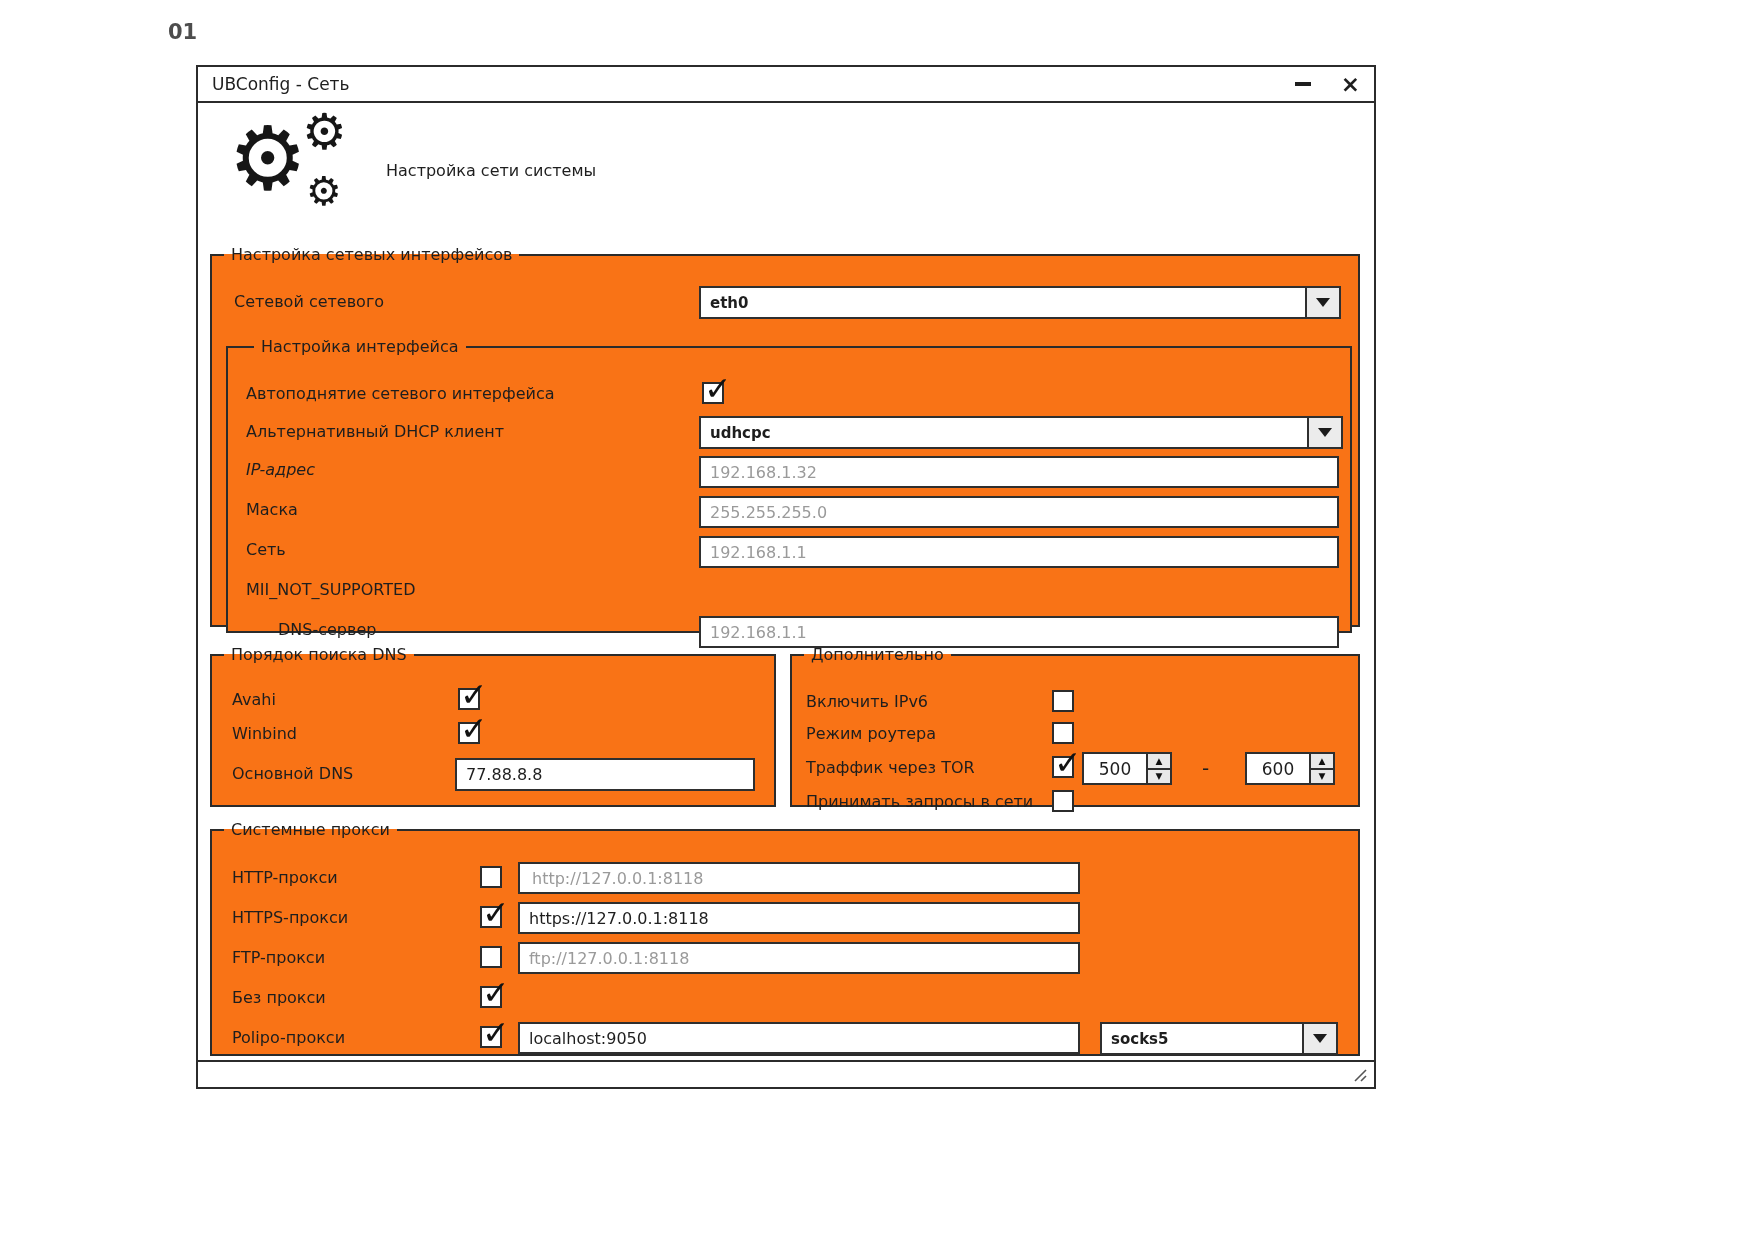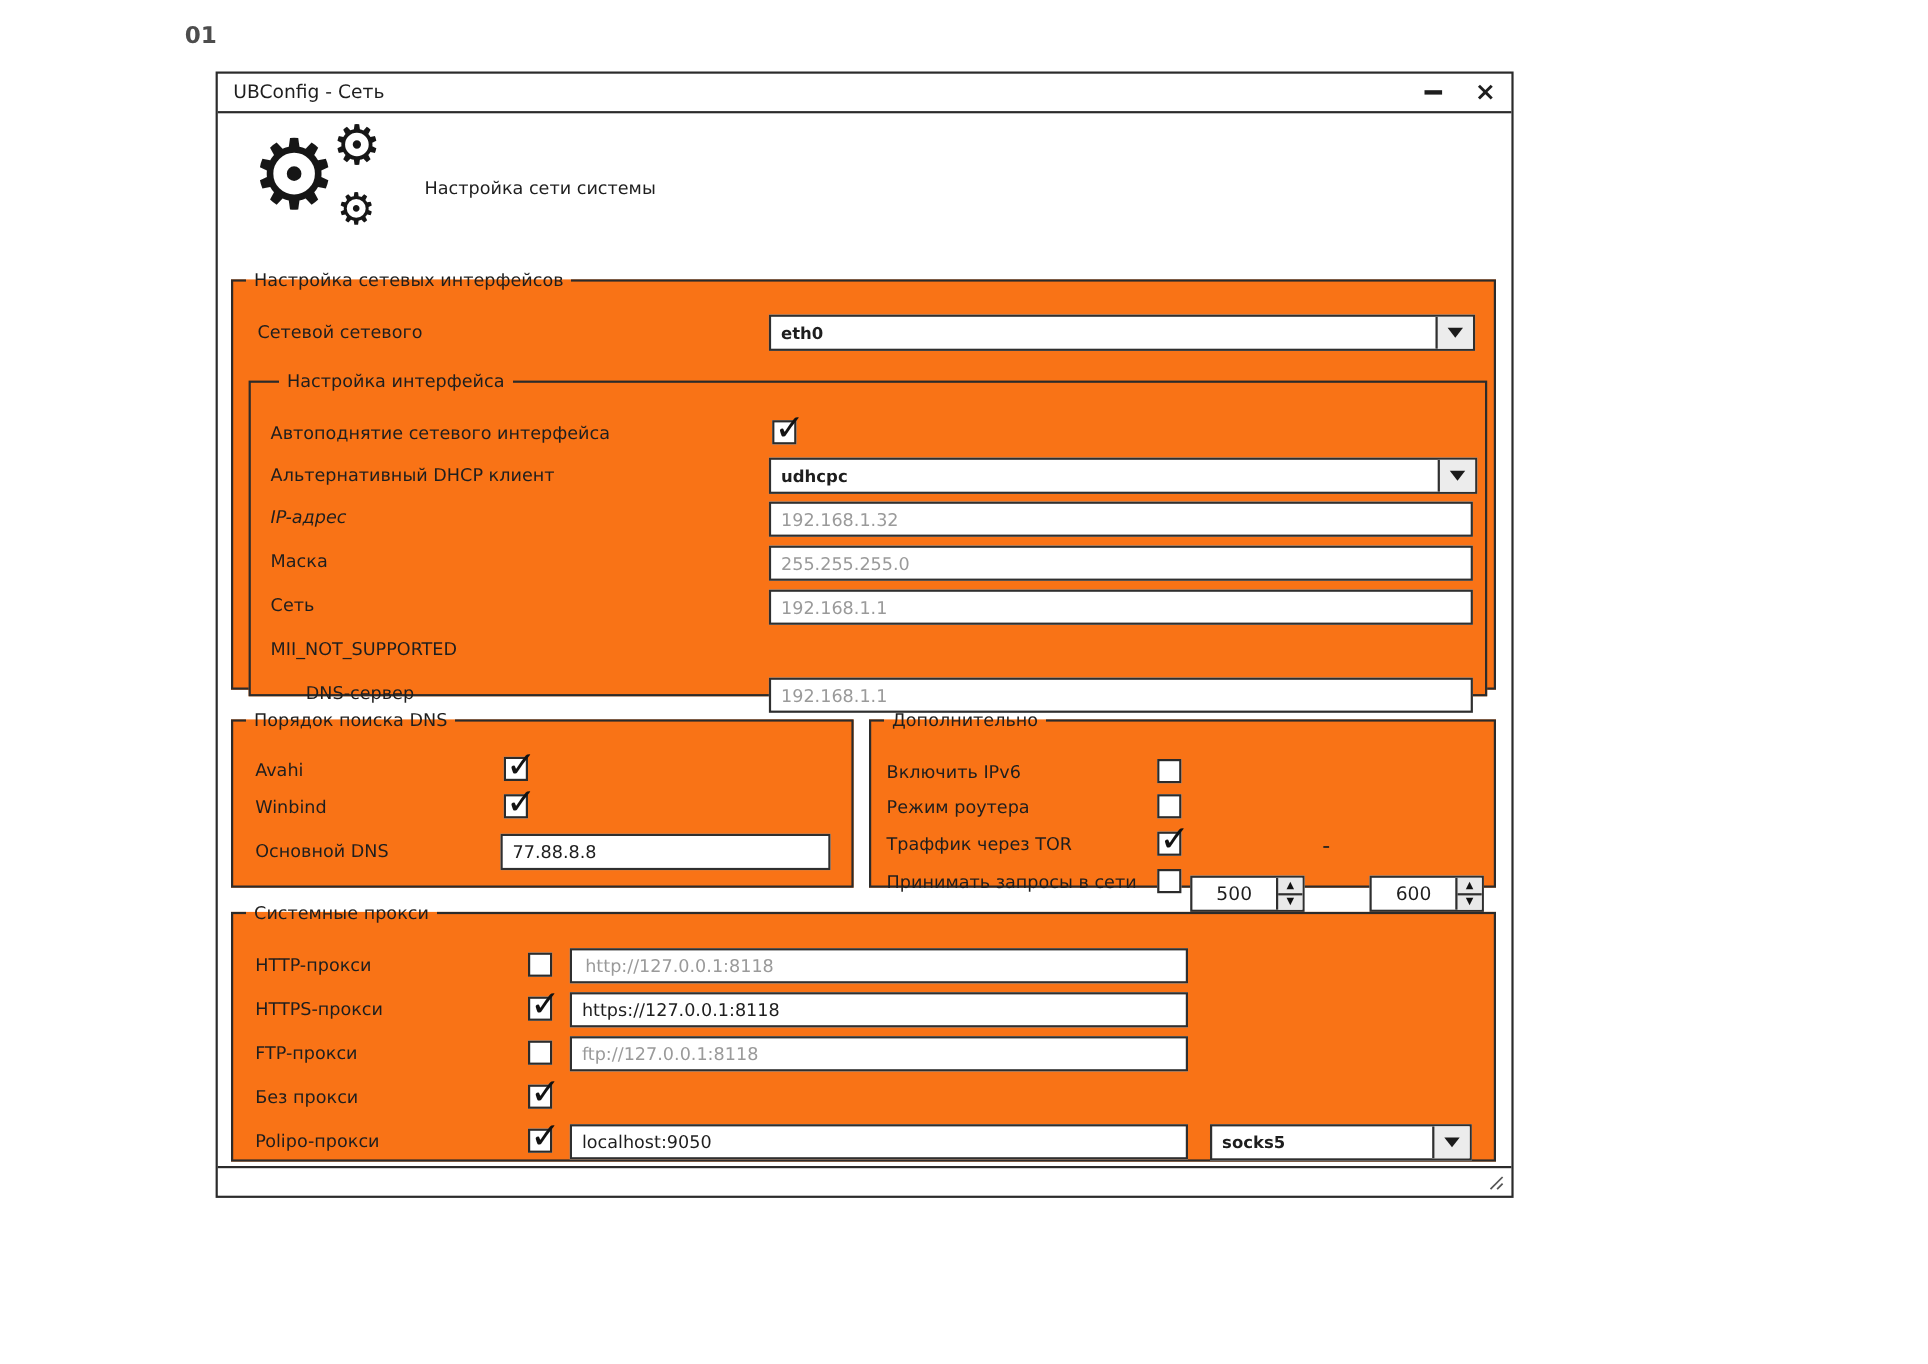--- a/index.html
+++ b/index.html
@@ -51,21 +51,21 @@
   .dropdown { position:absolute; height:33px; border:2px solid #2f2f2f; display:flex; align-items:stretch; background:#fff; cursor:pointer; }
   .dd-value { flex:1; display:flex; align-items:center; padding:0 9px; font-size:15px;font-weight:bold; }
   .dd-btn { width:34px; border-left:2px solid #2f2f2f; background:#ececec; display:flex; align-items:center; justify-content:center; }
   .dd-arrow { width:0; height:0; border-left:7px solid transparent; border-right:7px solid transparent; border-top:9px solid #1b1b1b; }
 
   .checkbox { position:absolute; width:22px; height:22px; border:2px solid #2b2b2b; background:#fff; cursor:pointer; }
   .checkbox.checked::after {
     content:"✓"; position:absolute; left:0; top:-15px; font-size:33px; font-weight:bold; color:#121212;
   }
 
-  .spinner { position:absolute; height:33px; width:104px; border:2px solid #2f2f2f; display:flex; background:#fff;margin-top:44px; }
+  .spinner { position:absolute; height:33px; width:90px; border:2px solid #2f2f2f; display:flex; background:#fff; }
   .spin-value { flex:1; display:flex; align-items:center; justify-content:center; font-size:17px; }
   .spin-arrows { width:24px; border-left:2px solid #2f2f2f; display:flex; flex-direction:column; background:#e9e9e9; }
   .spin-arrows span { flex:1; display:flex; align-items:center; justify-content:center; font-size:9px; color:#111; cursor:pointer; }
   .spin-arrows span:first-child { border-bottom:2px solid #2f2f2f; }
 
   .range-dash { position:absolute; font-size:20px; }
 
   .statusbar { position:absolute; left:0; right:0; bottom:0; height:27px; border-top:2px solid #2b2b2b; }
   .resize-grip { position:absolute; right:6px; bottom:4px; cursor:nwse-resize; }
 </style>

